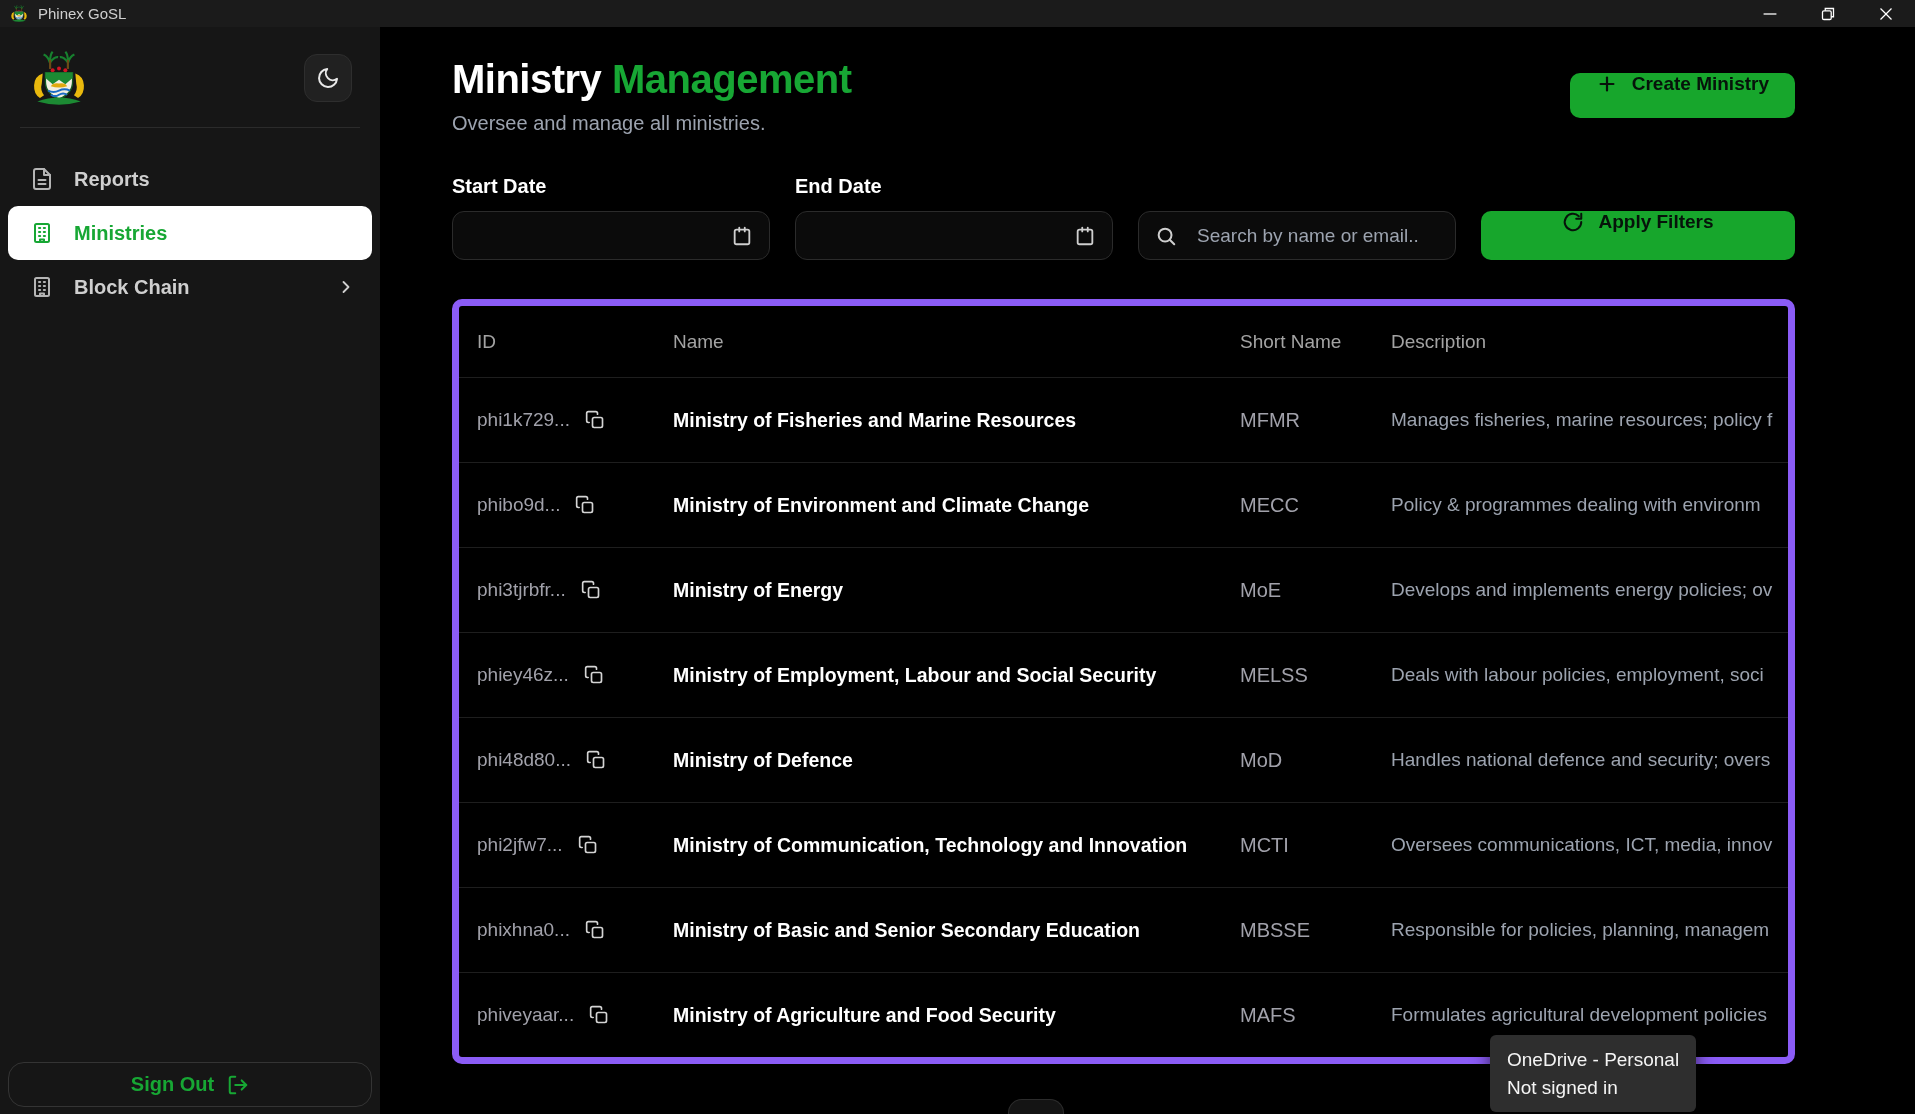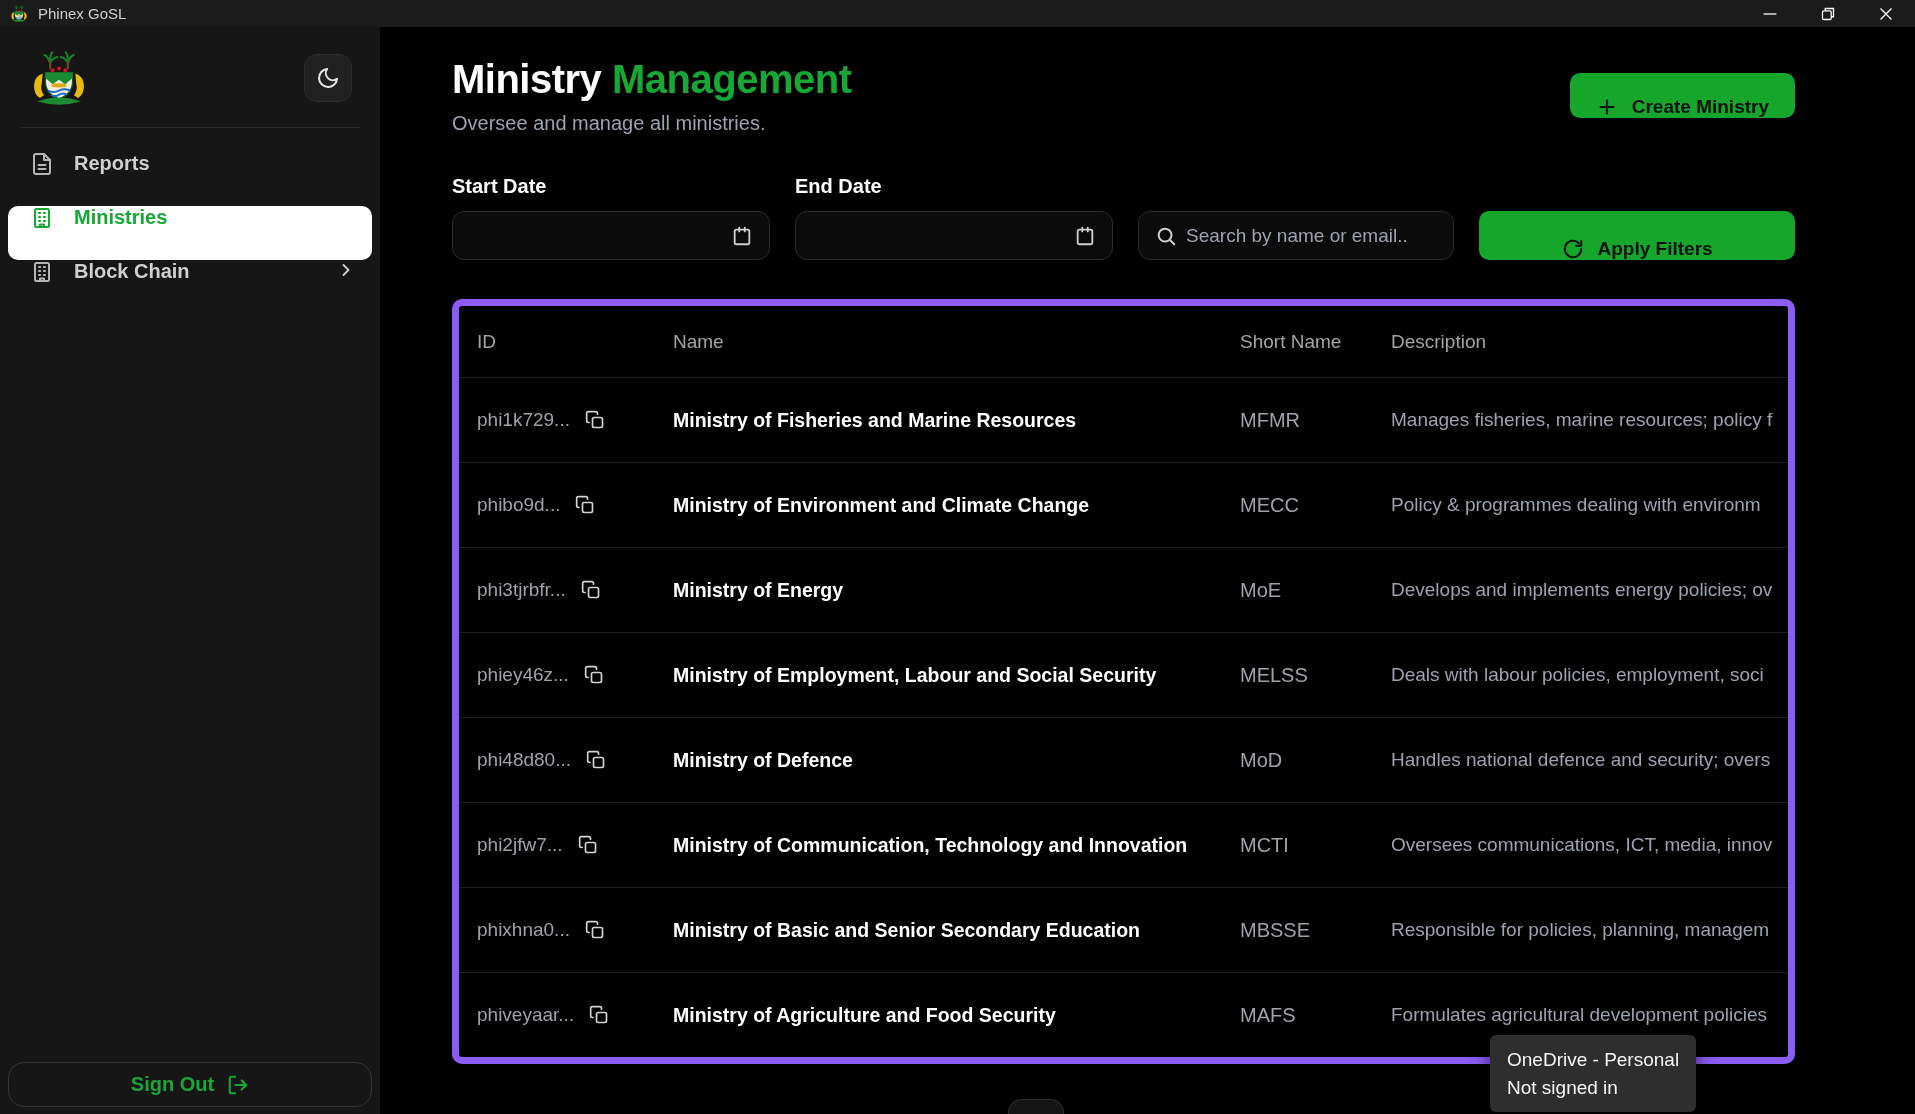--- a/index.html
+++ b/index.html
@@ -37,21 +37,21 @@
   .sb-top { display:flex; justify-content:space-between; align-items:center; padding:20px 20px 16px 22px; }
   .sb-logo { width:58px; height:62px; }
   .theme-toggle {
     width:48px; height:48px; border-radius:13px; background:#212121;
     border:1px solid #2e2e2e; color:#e8e8e8; cursor:pointer;
     display:flex; align-items:center; justify-content:center;
   }
   .sb-divider { height:1px; background:#2b2b2b; margin:2px 12px 0; }
   .sb-nav { margin-top:24px; display:flex; flex-direction:column; }
   .nav-item {
-    height:54px; display:flex; align-items:flex-start; gap:20px;
+    height:54px; display:flex; align-items:center; gap:20px;
     padding:0 16px 0 22px; border-radius:10px;
     color:#cfcfcf; font-size:20px; font-weight:600; cursor:pointer;
   }
   .nav-item .nav-icon { color:#b5b5b5; }
   .nav-item.active { background:#ffffff; color:#17a734; }
   .nav-item.active .nav-icon { color:#17a734; }
   .nav-item .chev { margin-left:auto; color:#cfcfcf; }
   .signout {
     margin-top:auto; margin-bottom:7px; height:45px;
     border:1px solid #343434; border-radius:16px; background:transparent;
@@ -63,32 +63,32 @@
   .main { flex:1; position:relative; background:#000; }
   .content { width:1343px; margin-left:72px; }
   .page-header { display:flex; justify-content:space-between; align-items:flex-start; margin-top:30px; }
   h1 { font-size:40px; font-weight:800; letter-spacing:-0.5px; color:#fff; }
   .t-green { color:#17a734; }
   .subtitle { margin-top:10px; font-size:20px; color:#9ca3af; }
 
   .btn-green {
     background:#17a62c; color:#06130a; border:none; border-radius:10px;
     font-family:inherit; font-weight:700; font-size:19px;
-    display:flex; align-items:flex-end; justify-content:center; gap:14px; cursor:pointer;
+    display:flex; align-items:flex-start; justify-content:center; gap:14px; cursor:pointer;
   }
   .create { height:45px; padding:0 26px; margin-top:16px; }
   .apply  { height:49px; width:318px; }
 
   
   .filters { display:flex; gap:25px; margin-top:40px; align-items:flex-end; }
   .fgroup label { display:block; font-size:20px; font-weight:700; color:#fff; margin-bottom:13px; }
   .input {
     width:318px; height:49px; background:#0b0b0b;
     border:1px solid #2b2b2b; border-radius:12px;
-    display:flex; align-items:center; padding:0 16px; gap:9px; color:#cfcfcf;
+    display:flex; align-items:center; padding:0 16px; gap:20px; color:#cfcfcf;
   }
   .input input {
     flex:1; min-width:0; background:transparent; border:none; outline:none;
     color:#e5e5e5; font-size:19px; font-family:inherit;
   }
   .input input::placeholder { color:#9ca3af; }
   .input .right-icon { margin-left:auto; }
 
   
   .table { margin-top:39px; border:7px solid #8b5cf6; border-radius:10px; overflow:hidden; background:#000; }

